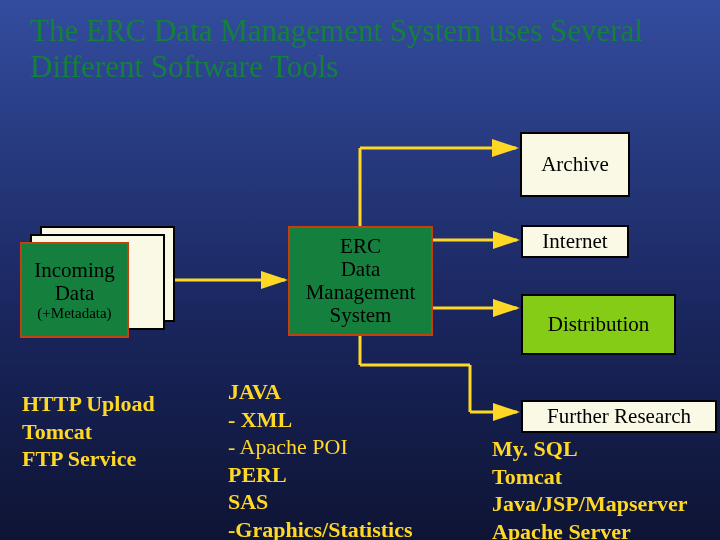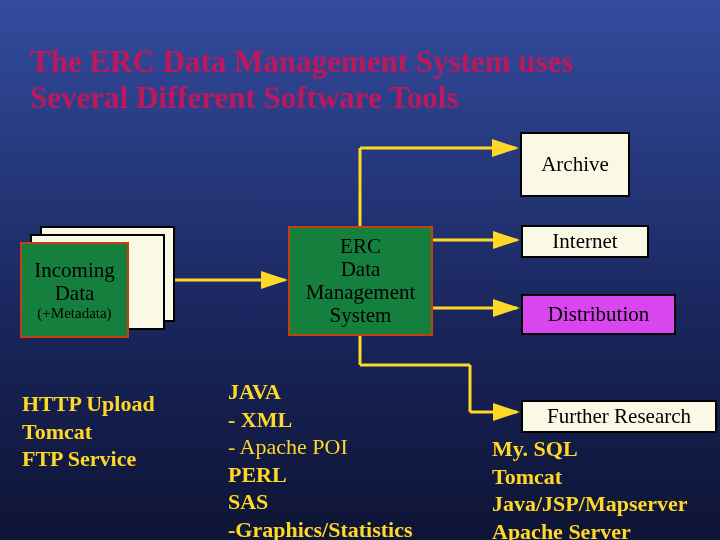--- a/index.html
+++ b/index.html
@@ -1,25 +1,25 @@
 <!DOCTYPE html>
 <html><head>
 <meta charset="utf-8">
 <style>
   *{box-sizing:border-box;margin:0;padding:0}
   body{width:720px;height:540px;background:linear-gradient(to bottom,#334c9e 0%,#19255c 60%,#0e1434 100%);font-family:"Times New Roman",Times,serif;color:#000;overflow:hidden;position:relative}
-  .title{position:absolute;left:30px;top:44px;width:640px;font-size:31px;font-weight:bold;color:#be185d;line-height:1.15}
+  .title{position:absolute;left:30px;top:13px;width:640px;font-size:31px;font-weight:normal;color:#15803d;line-height:1.15}
   .box{position:absolute;background:#15803d;border:2px solid #c2410c;text-align:center;display:flex;flex-direction:column;justify-content:center;align-items:center;font-size:21px;line-height:1.1}
   .stack{position:absolute;background:#faf9e6;border:2px solid #000}
   .incoming{left:20px;top:242px;width:109px;height:96px}
   .incoming .meta{font-size:15px}
   .erc{left:288px;top:226px;width:145px;height:110px}
   .archive{left:520px;top:132px;width:110px;font-size:21px;padding:18px 6px;border:2px solid #000;background:#faf9e6;text-align:center}
-  .internet{left:521px;top:225px;width:128px;font-size:21px;padding:2px 6px;border:2px solid #000;background:#faf9e6;text-align:center}
-  .dist{left:521px;top:294px;width:155px;font-size:21px;padding:6px 6px;border:2px solid #000;background:#d946ef;text-align:center}
+  .internet{left:521px;top:225px;width:108px;font-size:21px;padding:2px 6px;border:2px solid #000;background:#faf9e6;text-align:center}
+  .dist{left:521px;top:294px;width:155px;font-size:21px;padding:16px 6px;border:2px solid #000;background:#84cc16;text-align:center}
   .further{left:521px;top:400px;width:196px;font-size:21px;padding:2px 6px;border:2px solid #000;background:#faf9e6;text-align:center}
   svg.connector{position:absolute;left:0;top:0;width:720px;height:540px;pointer-events:none}
   .yellow-text{position:absolute;color:#ffd826;font-size:22px;font-weight:bold;line-height:1.25}
 </style>
 </head>
 <body>
 
 <div class="title">The ERC Data Management System uses Several Different Software Tools</div>
 
 <svg class="connector">

